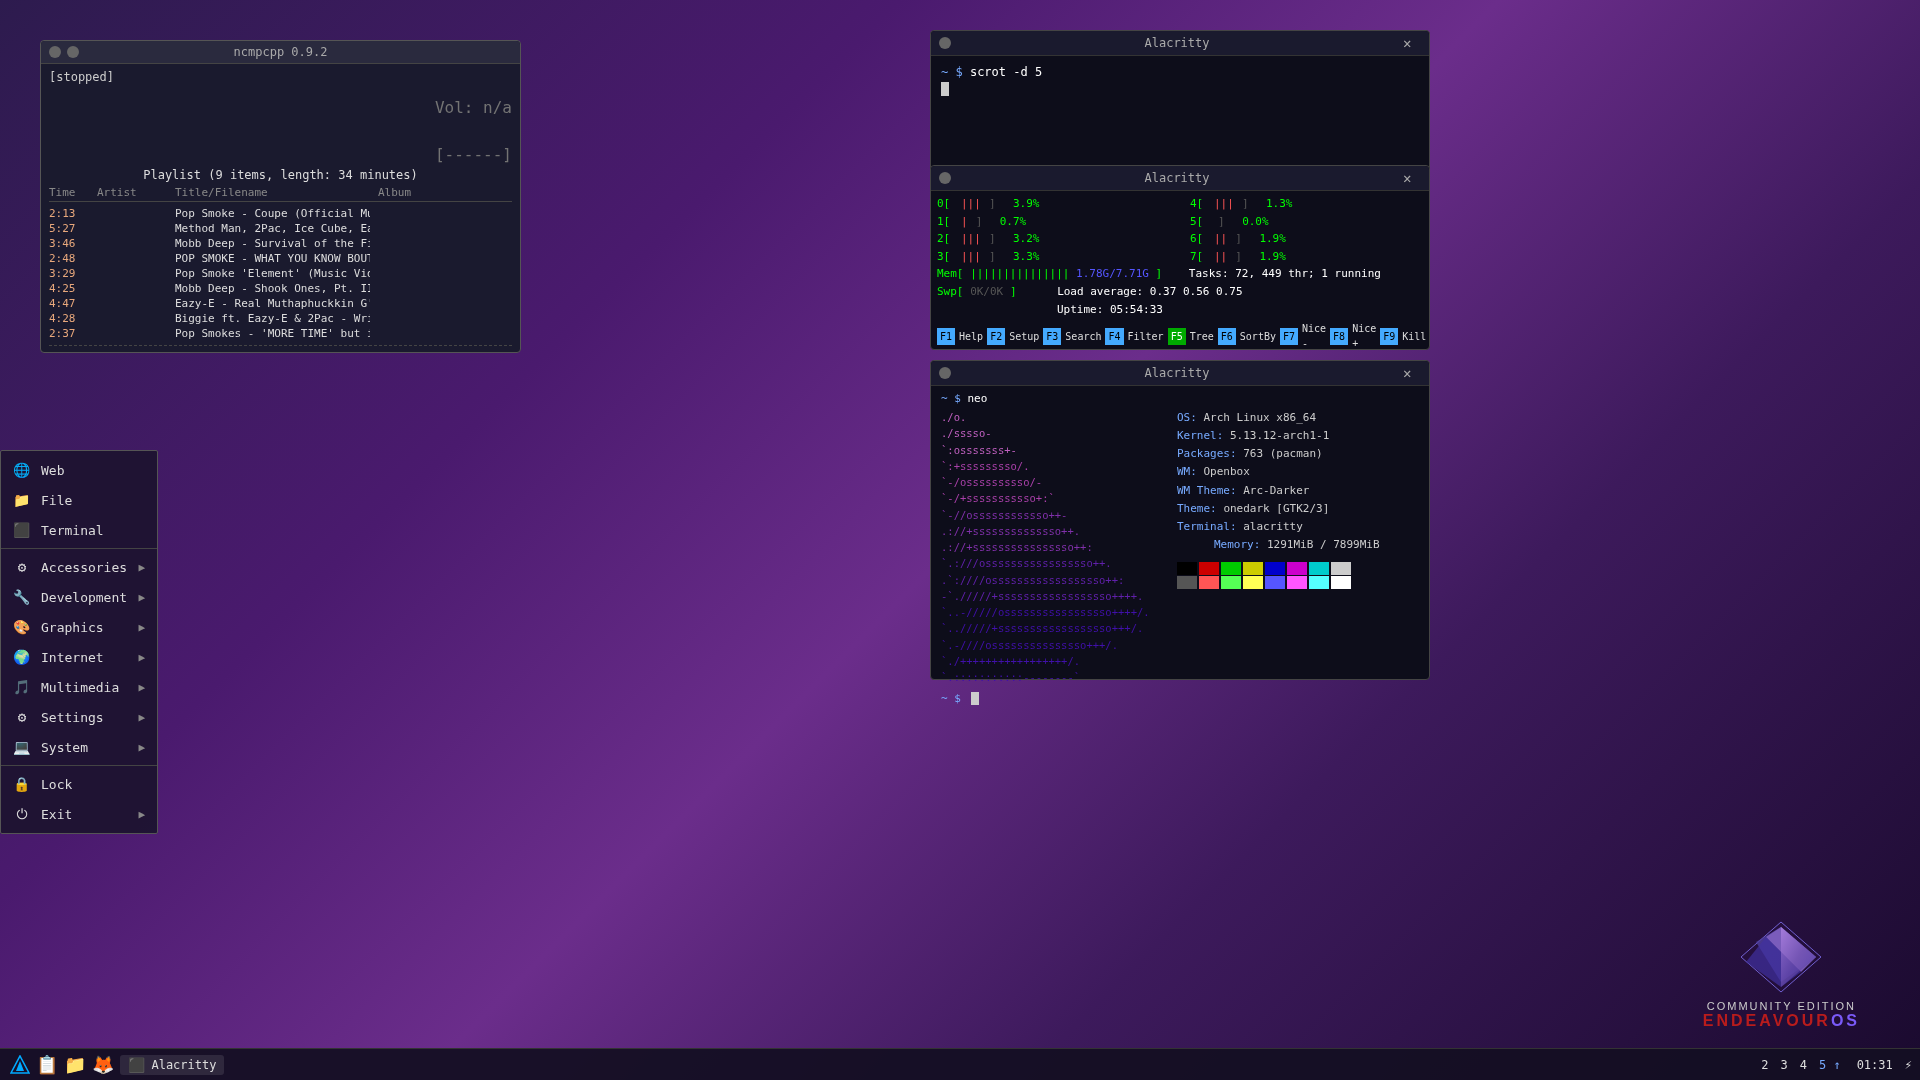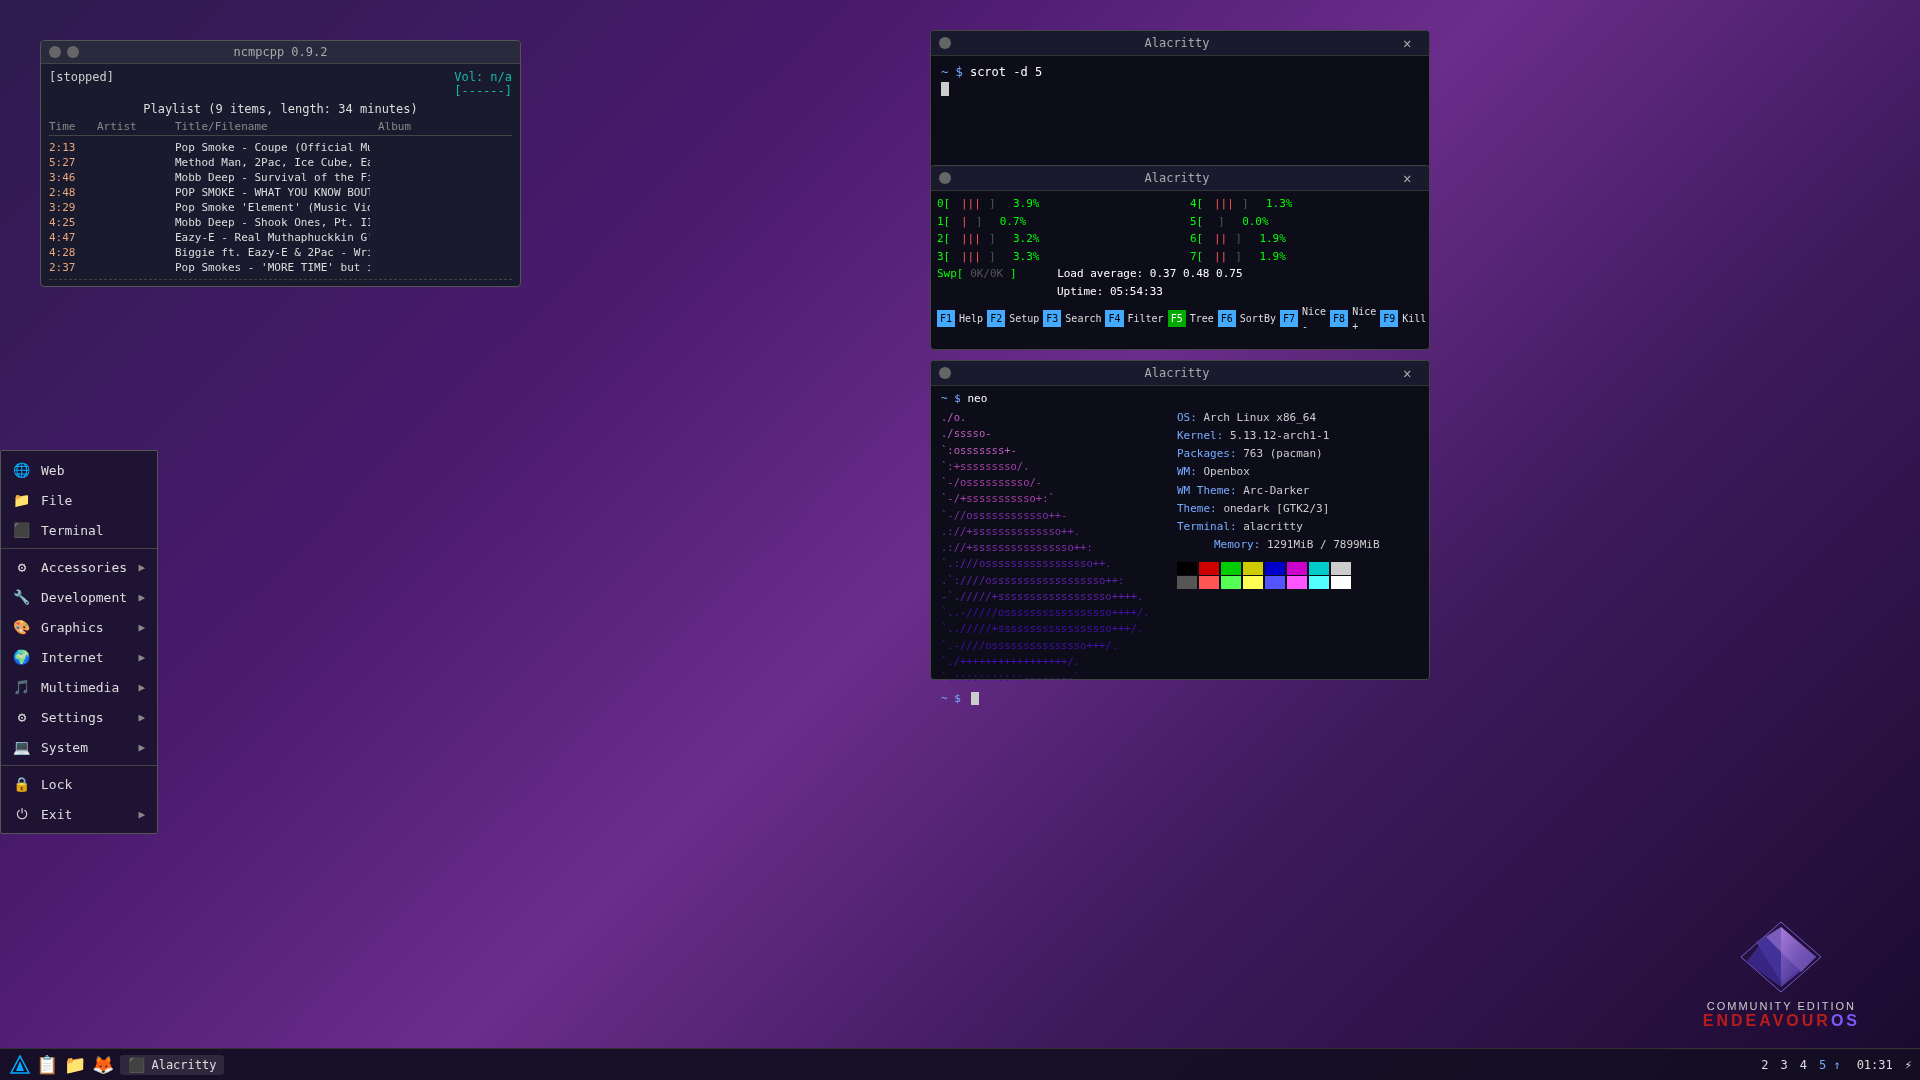--- a/index.html
+++ b/index.html
@@ -57,22 +57,23 @@
     .ncmpcpp-header {
       display: flex;
       justify-content: space-between;
       margin-bottom: 4px;
     }
     .ncmpcpp-status {
       color: #ccc;
       font-size: 12px;
     }
     .ncmpcpp-vol {
-      color: #14b8a6;
-      font-size: 12px;
+      color: #737373;
+      font-size: 16px;
+      margin-top: 28px;
     }
     .ncmpcpp-playlist-header {
       text-align: center;
       color: #ddd;
       margin: 4px 0;
       font-size: 12px;
     }
     .ncmpcpp-columns {
       display: flex;
       gap: 8px;
@@ -436,25 +437,33 @@
       <div class="cpu-row">
         <span class="cpu-label">7[</span>
         <span style="color:#f55;">||</span>
         <span style="color:#555;">        </span>
         <span style="color:#555;">]</span>
         <span class="cpu-pct">1.9%</span>
       </div>
     </div>
     <div class="htop-bottom-info">
       <div>
+        <span class="lbl">Mem[</span>
+        <span style="color:#0f0;">|||||||||||||||</span>
+        <span style="color:#55f;"> 1.78G/7.71G</span>
+        <span class="lbl">]</span>
+        <span style="margin-left:20px;"></span>
+        <span class="val">Tasks: 72, 449 thr; 1 running</span>
+      </div>
+      <div>
         <span class="lbl">Swp[</span>
         <span style="color:#555;">           0K/0K</span>
         <span class="lbl">]</span>
         <span style="margin-left:34px;"></span>
-        <span class="val">Load average: 0.37 0.48 0.75</span>
+        <span class="val">Load average: 0.37 0.56 0.75</span>
       </div>
       <div>
         <span style="margin-left:120px;"></span>
         <span class="val">Uptime: 05:54:33</span>
       </div>
     </div>
     <div class="htop-footer-bar">
       <div class="hf-item">
           <span class="hf-key">F1</span>
           <span class="hf-val">Help</span>

